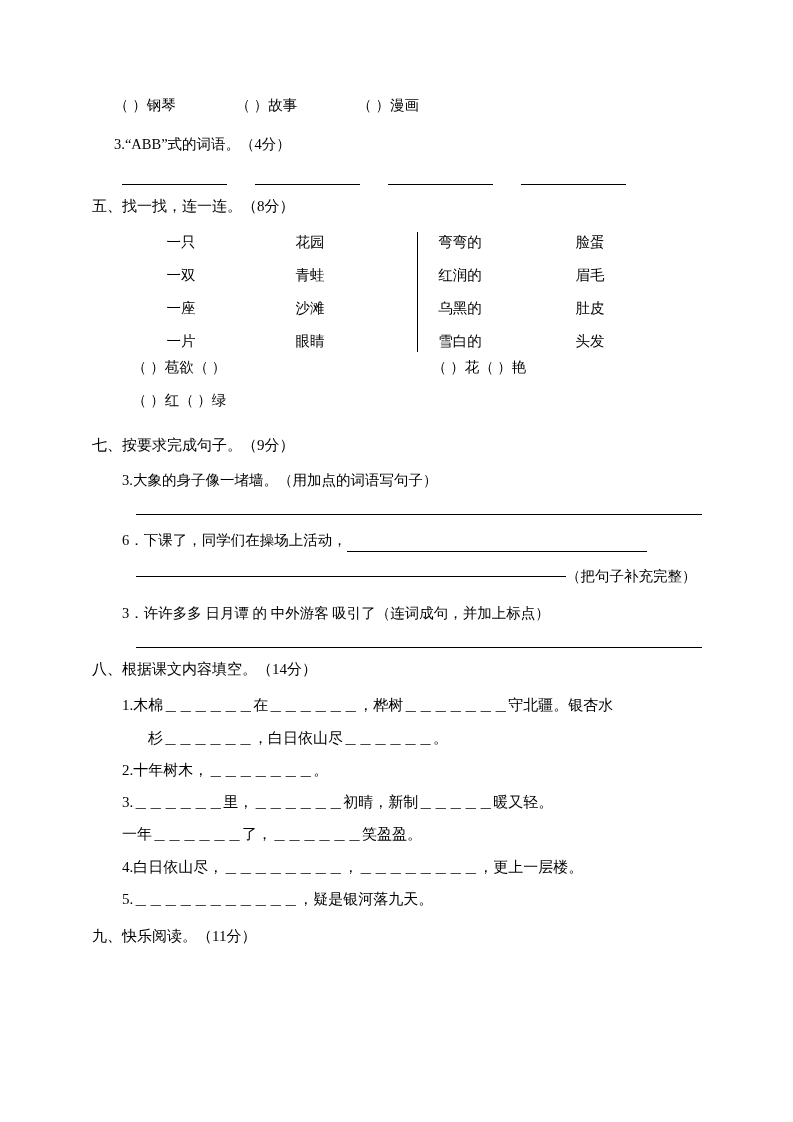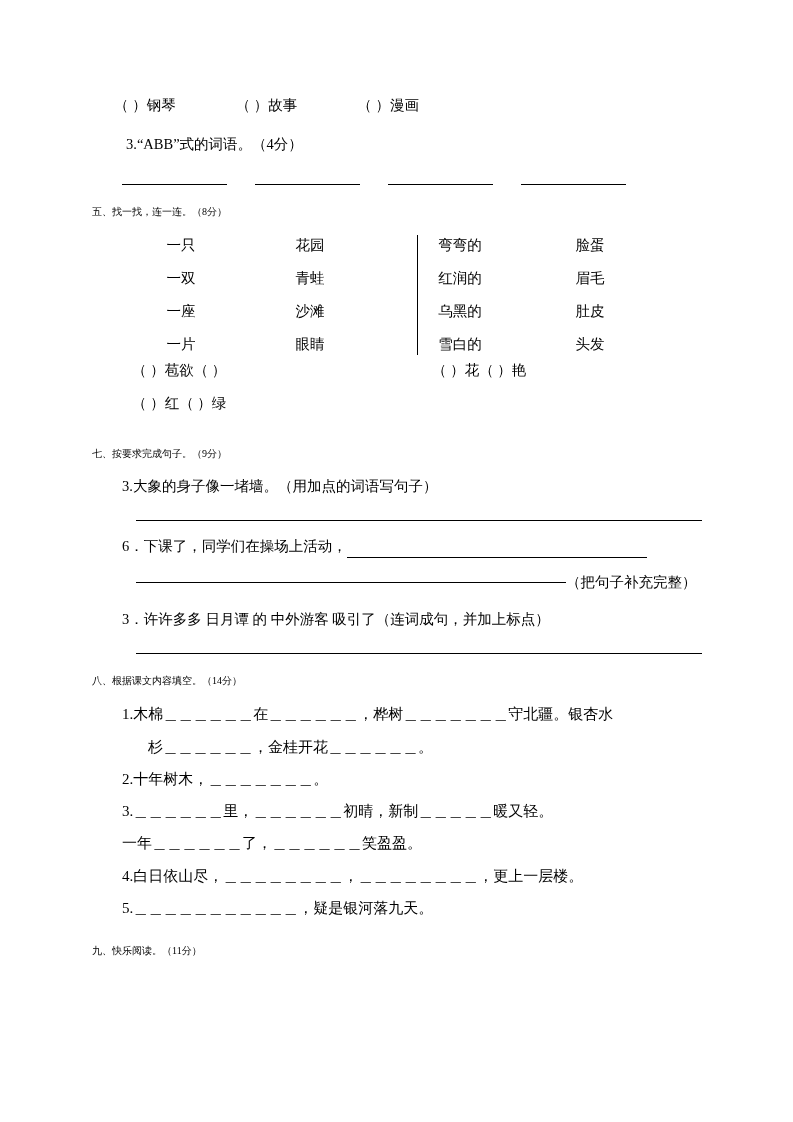--- a/index.html
+++ b/index.html
@@ -25,25 +25,25 @@
   .content {
     position: absolute;
     left: 92px;
     top: 96px;
     width: 610px;
   }
   .row {
     display: block;
     font-size: 14.5px;
     line-height: 1.0;
-    margin: 12px;
+    margin: 0;
   }
   .sec-title {
-    font-size: 10px;
-    margin-top: 20px;
+    font-size: 15px;
+    margin-top: 12px;
     margin-bottom: 10px;
     white-space: nowrap;
   }
   .indent1 {
     padding-left: 22px;
   }
   
   .bracket-row {
     display: flex;
     font-size: 14.5px;
@@ -233,21 +233,21 @@
 
     <div class="sent">
       <span>3．许许多多   日月谭   的   中外游客   吸引了（连词成句，并加上标点）</span>
       <span class="longline"></span>
     </div>
 
     <div class="sec-title">八、根据课文内容填空。（14分）</div>
 
     <div class="cloze">
       <div class="line">1.木棉＿＿＿＿＿＿在＿＿＿＿＿＿，桦树＿＿＿＿＿＿＿守北疆。银杏水</div>
-      <div class="line cloze-indent">杉＿＿＿＿＿＿，金桂开花＿＿＿＿＿＿。</div>
+      <div class="line cloze-indent">杉＿＿＿＿＿＿，白日依山尽＿＿＿＿＿＿。</div>
       <div class="line">2.十年树木，＿＿＿＿＿＿＿。</div>
       <div class="line">3.＿＿＿＿＿＿里，＿＿＿＿＿＿初晴，新制＿＿＿＿＿暖又轻。</div>
       <div class="line">一年＿＿＿＿＿＿了，＿＿＿＿＿＿笑盈盈。</div>
       <div class="line">4.白日依山尽，＿＿＿＿＿＿＿＿，＿＿＿＿＿＿＿＿，更上一层楼。</div>
       <div class="line">5.＿＿＿＿＿＿＿＿＿＿＿，疑是银河落九天。</div>
     </div>
 
     <div class="sec-title">九、快乐阅读。（11分）</div>
 
   </div>

